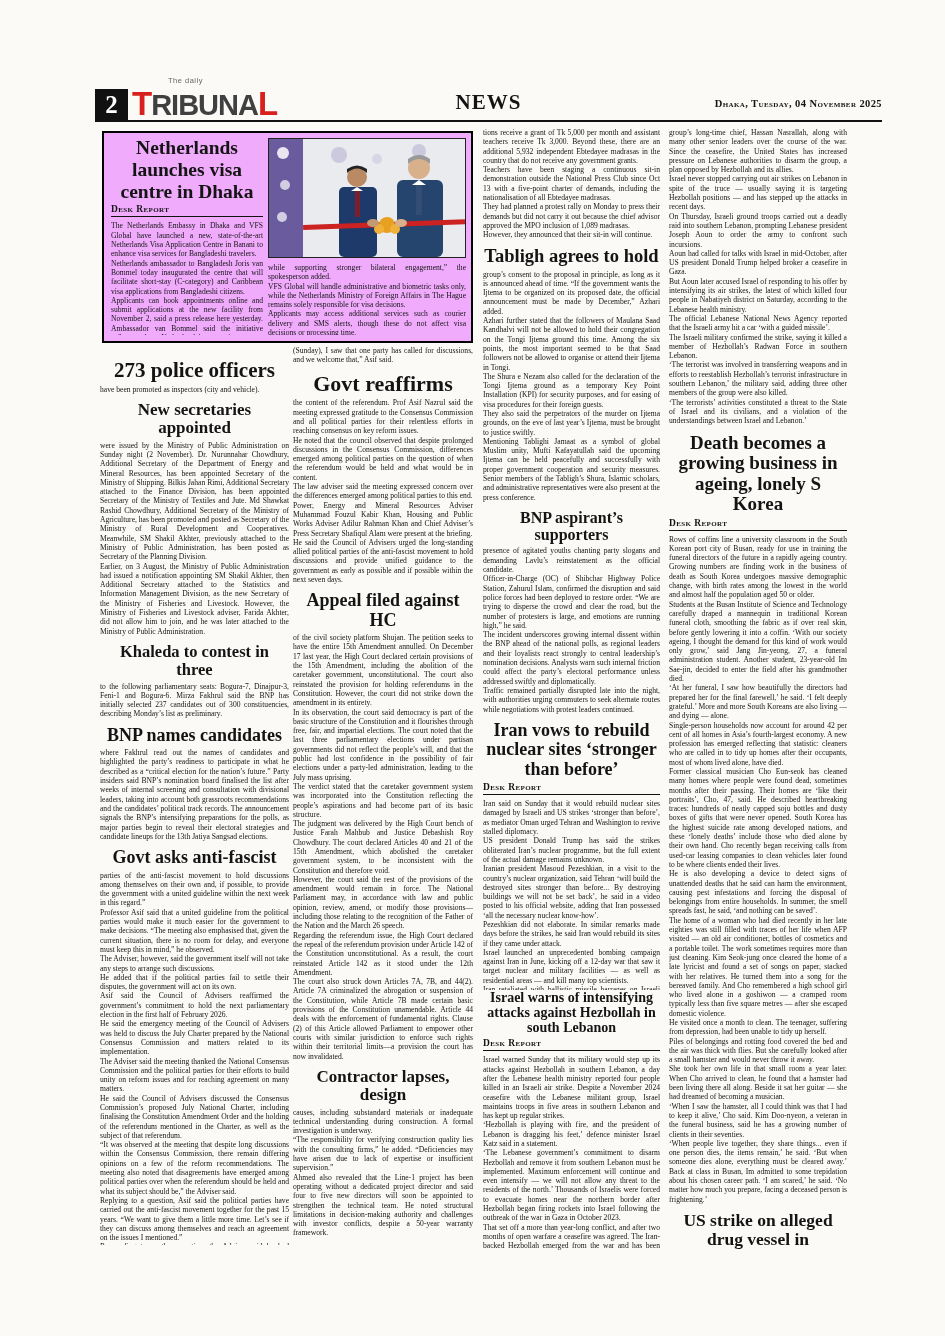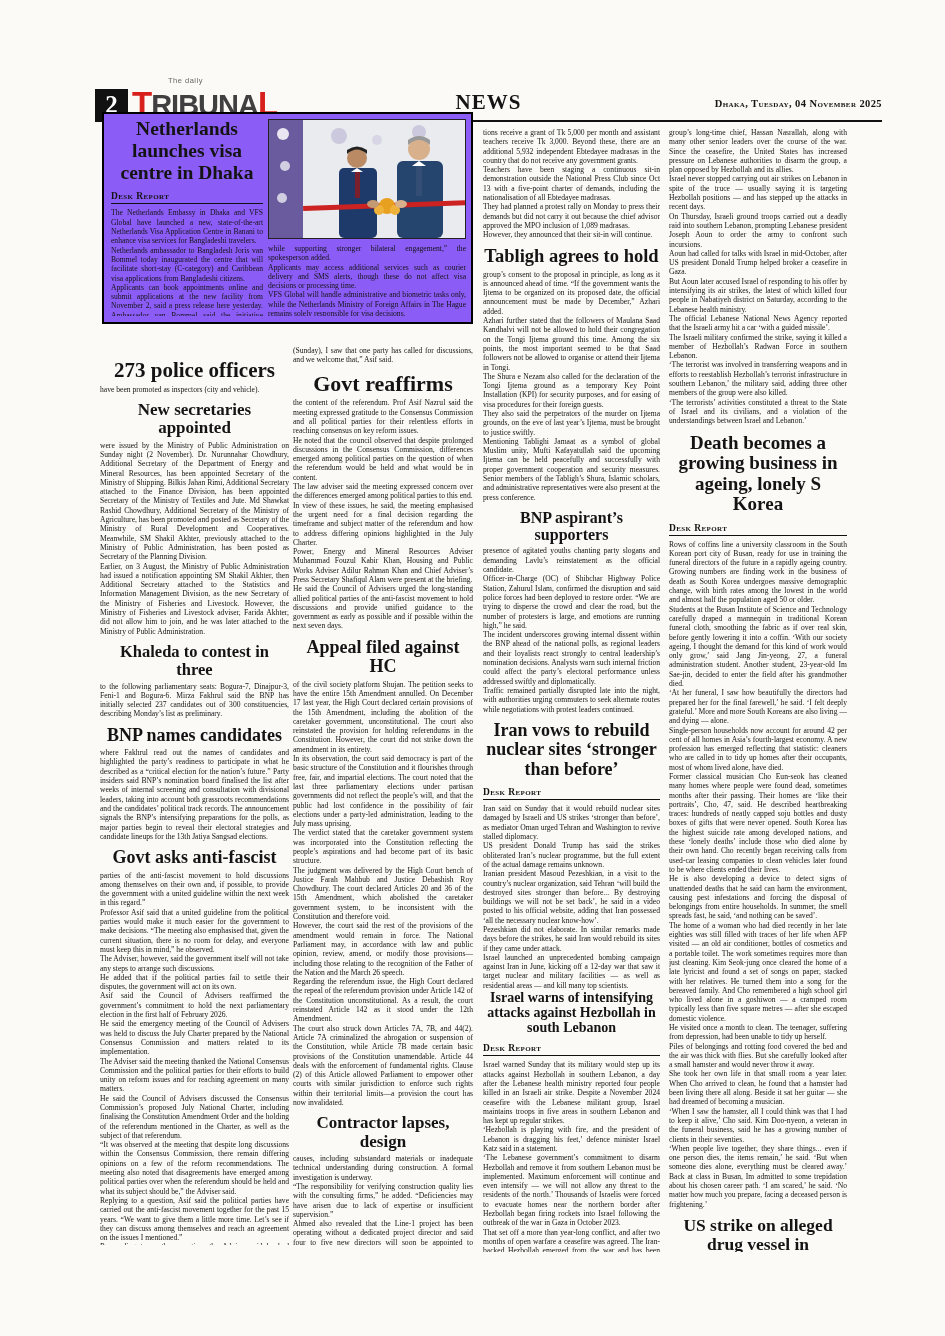--- a/index.html
+++ b/index.html
@@ -22,25 +22,25 @@
     font-size:21px;font-weight:bold;letter-spacing:1px;}
   .dateline{position:absolute;right:0;top:16px;font-size:10.5px;font-weight:bold;font-variant:small-caps;letter-spacing:.4px;}
   .mastrule{position:absolute;left:95px;top:120px;width:787px;height:2.2px;background:#111;}
   
   .col{position:absolute;overflow:hidden;}
   .sec h2{margin:7px 0 3px;text-align:center;font-weight:bold;line-height:1.08;}
   .h21{font-size:21px}.h19{font-size:19px}.h185{font-size:18.5px}
   .h18{font-size:18px}.h175{font-size:17.5px}.h17{font-size:17px}.h165{font-size:16.5px}
   .h16{font-size:16px}.h15{font-size:14px}.h22{font-size:22px}
   .byline{font-weight:bold;font-variant:small-caps;font-size:9.5px;letter-spacing:.4px;
-    border-bottom:1.8px solid #111;padding-bottom:2px;margin:8px 0 4px;}
+    border-bottom:1.8px solid #111;padding-bottom:2px;margin:2px 0 4px;}
   .body p{margin:0;font-size:7.6px;line-height:9.3px;text-align:justify;}
   
-  .neth-box{position:absolute;left:102px;top:112px;width:371px;height:212px;
-    border:2.6px solid #000;box-sizing:border-box;background:#8b5cf6;}
+  .neth-box{position:absolute;left:102px;top:131px;width:371px;height:212px;
+    border:2.6px solid #000;box-sizing:border-box;background:#f0abfc;}
   .neth-left{position:absolute;left:7px;top:4px;width:152px;height:198px;overflow:hidden;}
   .neth-left h2{margin:0 0 2px;text-align:center;font-weight:bold;font-size:19.5px;line-height:1.12;}
   .neth-photo{position:absolute;right:5px;top:5px;width:198px;height:120px;border:1px solid #222;
     box-sizing:border-box;overflow:hidden;background:#d8dde3;}
   .neth-right{position:absolute;right:5px;top:130px;width:198px;height:72px;overflow:hidden;}
 </style>
 </head>
 <body>
 
 <header class="masthead">
@@ -89,22 +89,22 @@
       <rect x="34" y="86" width="162" height="5" fill="#cc2222" transform="rotate(-2 34 86)"></rect>
       <circle cx="118" cy="86" r="8" fill="#e8a020"></circle>
       <circle cx="110" cy="90" r="5" fill="#f0b13a"></circle>
       <circle cx="126" cy="90" r="5" fill="#f0b13a"></circle>
       <ellipse cx="104" cy="84" rx="6" ry="4" fill="#c49a72"></ellipse>
       <ellipse cx="132" cy="84" rx="6" ry="4" fill="#d9b08c"></ellipse>
     </svg>
   </div>
   <div class="neth-right body">
       <p>while supporting stronger bilateral engagement,” the spokesperson added.</p>
+      <p>VFS Global will handle administrative and biometric tasks only, while the Netherlands Ministry of Foreign Affairs in The Hague remains solely responsible for visa decisions.</p>
       <p>Applicants may access additional services such as courier delivery and SMS alerts, though these do not affect visa decisions or processing time.</p>
-      <p>VFS Global will handle administrative and biometric tasks only, while the Netherlands Ministry of Foreign Affairs in The Hague remains solely responsible for visa decisions.</p>
     </div>
 </article>
 
 <div class="col" style="left:100px;top:342px;width:189px;height:903px;">
   <section class="sec">
     <h2 class="h21" style="margin-top:17px">273 police officers</h2>
     <div class="body">
         <p>have been promoted as inspectors (city and vehicle).</p>
       </div>
   </section>
@@ -148,32 +148,31 @@
 <div class="col" style="left:293px;top:346px;width:180px;height:900px;">
   <div class="body">
       <p>(Sunday), I saw that one party has called for discussions, and we welcome that,” Asif said.</p>
     </div>
   <section class="sec">
     <h2 class="h22">Govt reaffirms</h2>
     <div class="body">
         <p>the content of the referendum. Prof Asif Nazrul said the meeting expressed gratitude to the Consensus Commission and all political parties for their relentless efforts in reaching consensus on key reform issues.</p>
         <p>He noted that the council observed that despite prolonged discussions in the Consensus Commission, differences emerged among political parties on the question of when the referendum would be held and what would be in content.</p>
         <p>The law adviser said the meeting expressed concern over the differences emerged among political parties to this end.</p>
-        <p>In view of these issues, he said, the meeting emphasised the urgent need for a final decision regarding the timeframe and subject matter of the referendum and how to address differing opinions highlighted in the July Charter.</p>
         <p>Power, Energy and Mineral Resources Adviser Muhammad Fouzul Kabir Khan, Housing and Public Works Adviser Adilur Rahman Khan and Chief Adviser’s Press Secretary Shafiqul Alam were present at the briefing.</p>
         <p>He said the Council of Advisers urged the long-standing allied political parties of the anti-fascist movement to hold discussions and provide unified guidance to the government as early as possible and if possible within the next seven days.</p>
       </div>
   </section>
   <section class="sec">
     <h2 class="h18">Appeal filed against HC</h2>
     <div class="body">
         <p>of the civil society platform Shujan. The petition seeks to have the entire 15th Amendment annulled. On December 17 last year, the High Court declared certain provisions of the 15th Amendment, including the abolition of the caretaker government, unconstitutional. The court also reinstated the provision for holding referendums in the Constitution. However, the court did not strike down the amendment in its entirety.</p>
         <p>In its observation, the court said democracy is part of the basic structure of the Constitution and it flourishes through free, fair, and impartial elections. The court noted that the last three parliamentary elections under partisan governments did not reflect the people’s will, and that the public had lost confidence in the possibility of fair elections under a party-led administration, leading to the July mass uprising.</p>
         <p>The verdict stated that the caretaker government system was incorporated into the Constitution reflecting the people’s aspirations and had become part of its basic structure.</p>
-        <p>The judgment was delivered by the High Court bench of Justice Farah Mahbub and Justice Debashish Roy Chowdhury. The court declared Articles 20 and 36 of the 15th Amendment, which abolished the caretaker government system, to be inconsistent with the Constitution and therefore void.</p>
+        <p>The judgment was delivered by the High Court bench of Justice Farah Mahbub and Justice Debashish Roy Chowdhury. The court declared Articles 40 and 21 of the 15th Amendment, which abolished the caretaker government system, to be inconsistent with the Constitution and therefore void.</p>
         <p>However, the court said the rest of the provisions of the amendment would remain in force. The National Parliament may, in accordance with law and public opinion, review, amend, or modify those provisions— including those relating to the recognition of the Father of the Nation and the March 26 speech.</p>
         <p>Regarding the referendum issue, the High Court declared the repeal of the referendum provision under Article 142 of the Constitution unconstitutional. As a result, the court reinstated Article 142 as it stood under the 12th Amendment.</p>
         <p>The court also struck down Articles 7A, 7B, and 44(2). Article 7A criminalized the abrogation or suspension of the Constitution, while Article 7B made certain basic provisions of the Constitution unamendable. Article 44 deals with the enforcement of fundamental rights. Clause (2) of this Article allowed Parliament to empower other courts with similar jurisdiction to enforce such rights within their territorial limits—a provision the court has now invalidated.</p>
       </div>
   </section>
   <section class="sec">
     <h2 class="h17">Contractor lapses, design</h2>
     <div class="body">
         <p>causes, including substandard materials or inadequate technical understanding during construction. A formal investigation is underway.</p>
         <p>“The responsibility for verifying construction quality lies with the consulting firms,” he added. “Deficiencies may have arisen due to lack of expertise or insufficient supervision.”</p>

